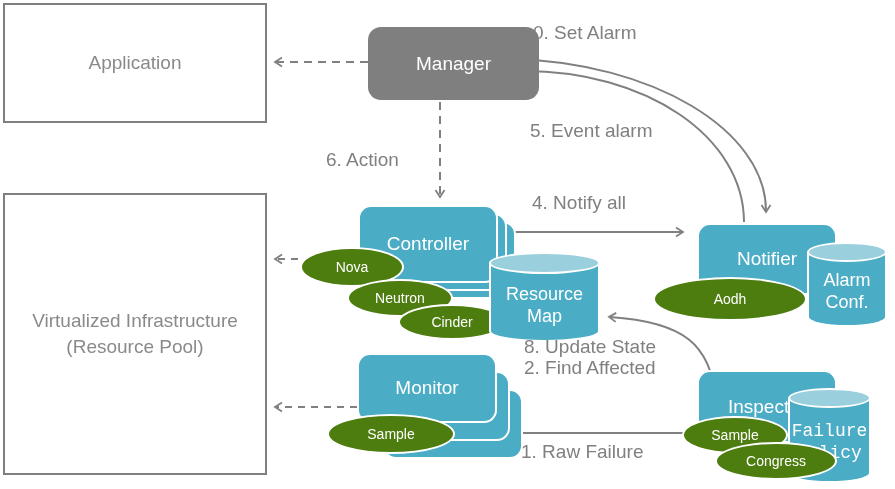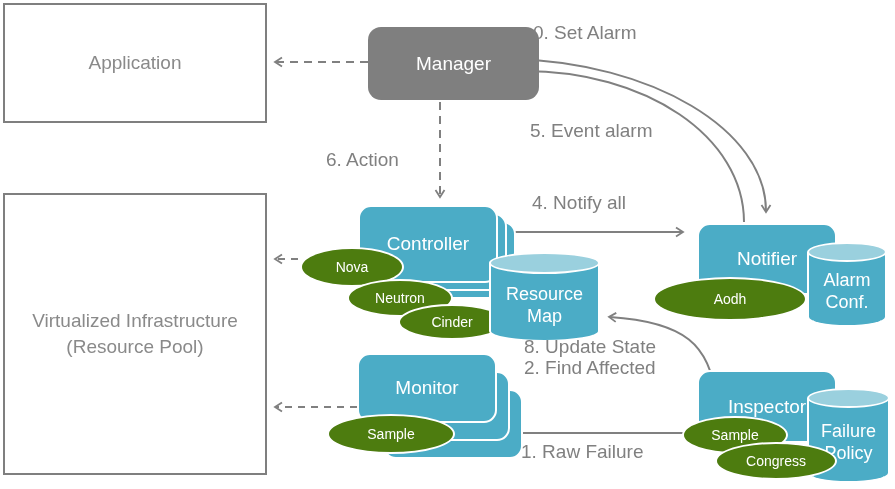--- a/index.html
+++ b/index.html
@@ -128,21 +128,21 @@
       <span>Conf.</span>
     </div>
   </div>
   <div class="ell" style="left:653px; top:277px; width:154px; height:44px;">
     <span>Aodh</span>
   </div>
 
   <div class="rbox blue" style="left:697px; top:370px; width:140px; height:73px;">
     <span>Inspector</span>
   </div>
-  <div class="cyl" style="left:807px; top:388px; width:83px; height:95px;">
+  <div class="cyl" style="left:788px; top:388px; width:83px; height:95px;font-family:Liberation Mono, monospace;">
     <div class="cyl-top" style="height:20px;"></div>
     <div class="cyl-body" style="top:10px; border-radius:0 0 50% 50% / 0 0 10px 10px; padding-top:6px;">
       <span>Failure</span>
       <span>Policy</span>
     </div>
   </div>
   <div class="ell" style="left:682px; top:416px; width:106px; height:38px;">
     <span>Sample</span>
   </div>
   <div class="ell" style="left:715px; top:442px; width:122px; height:38px;">

